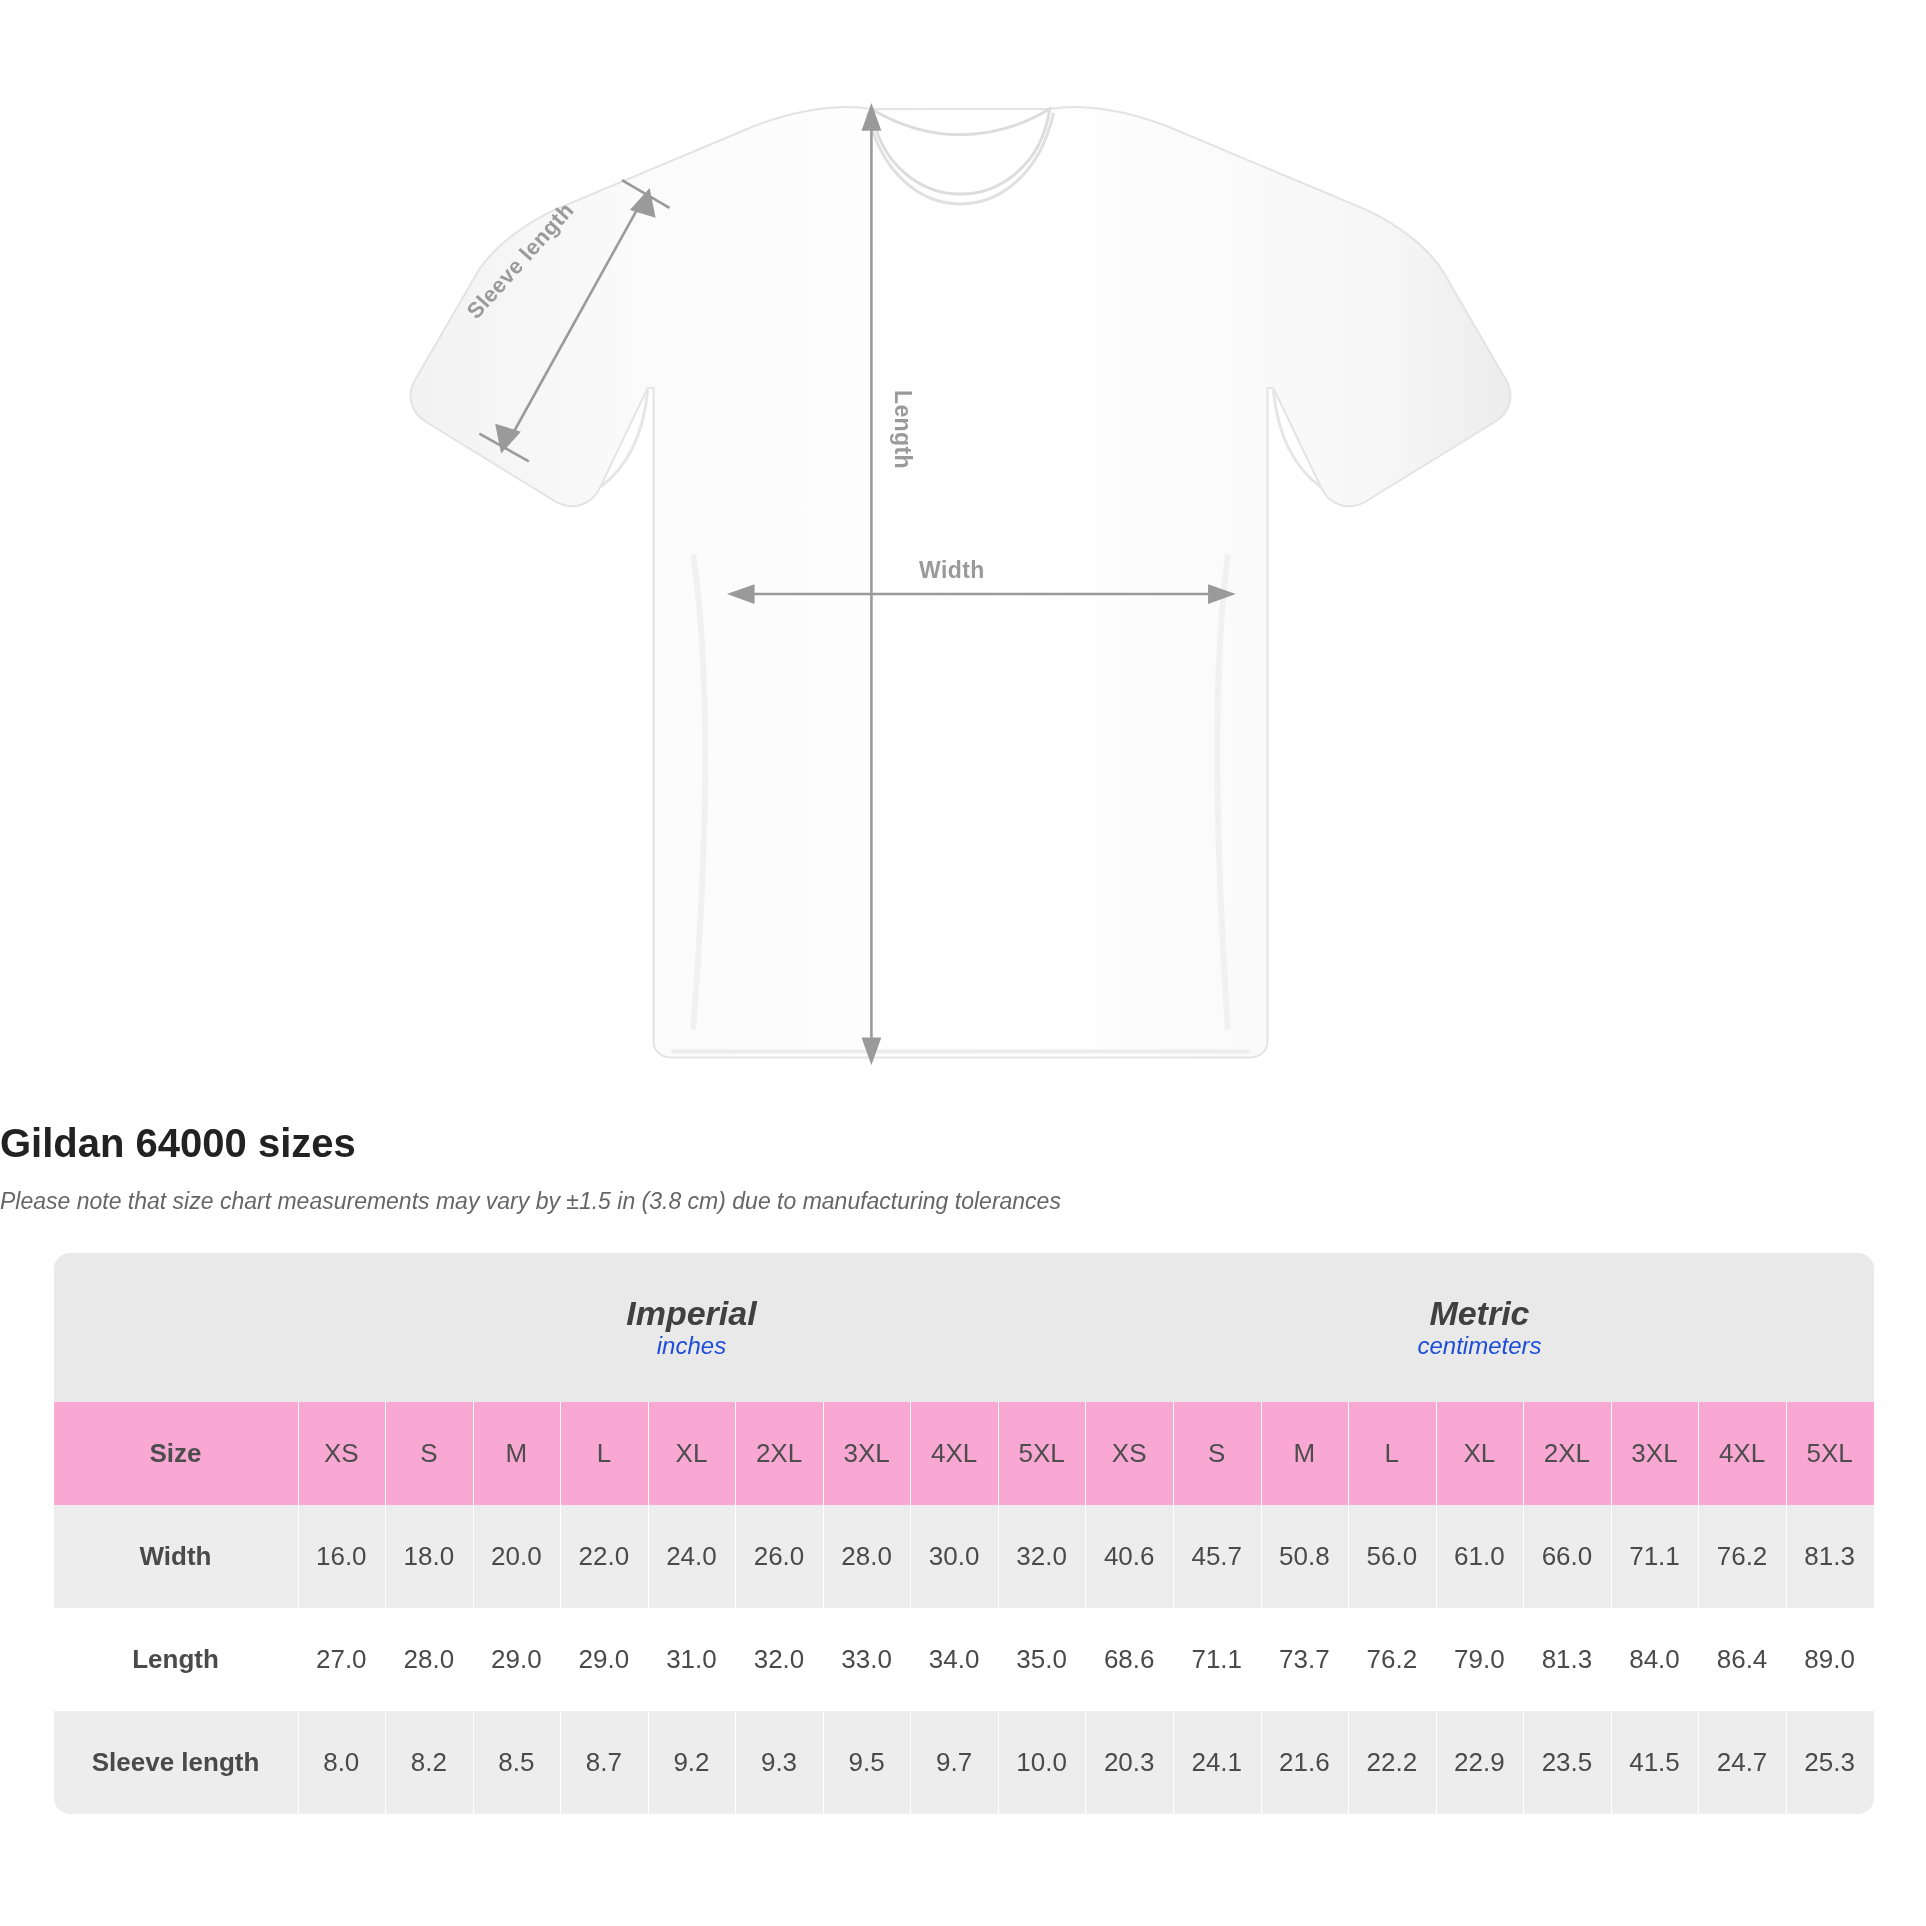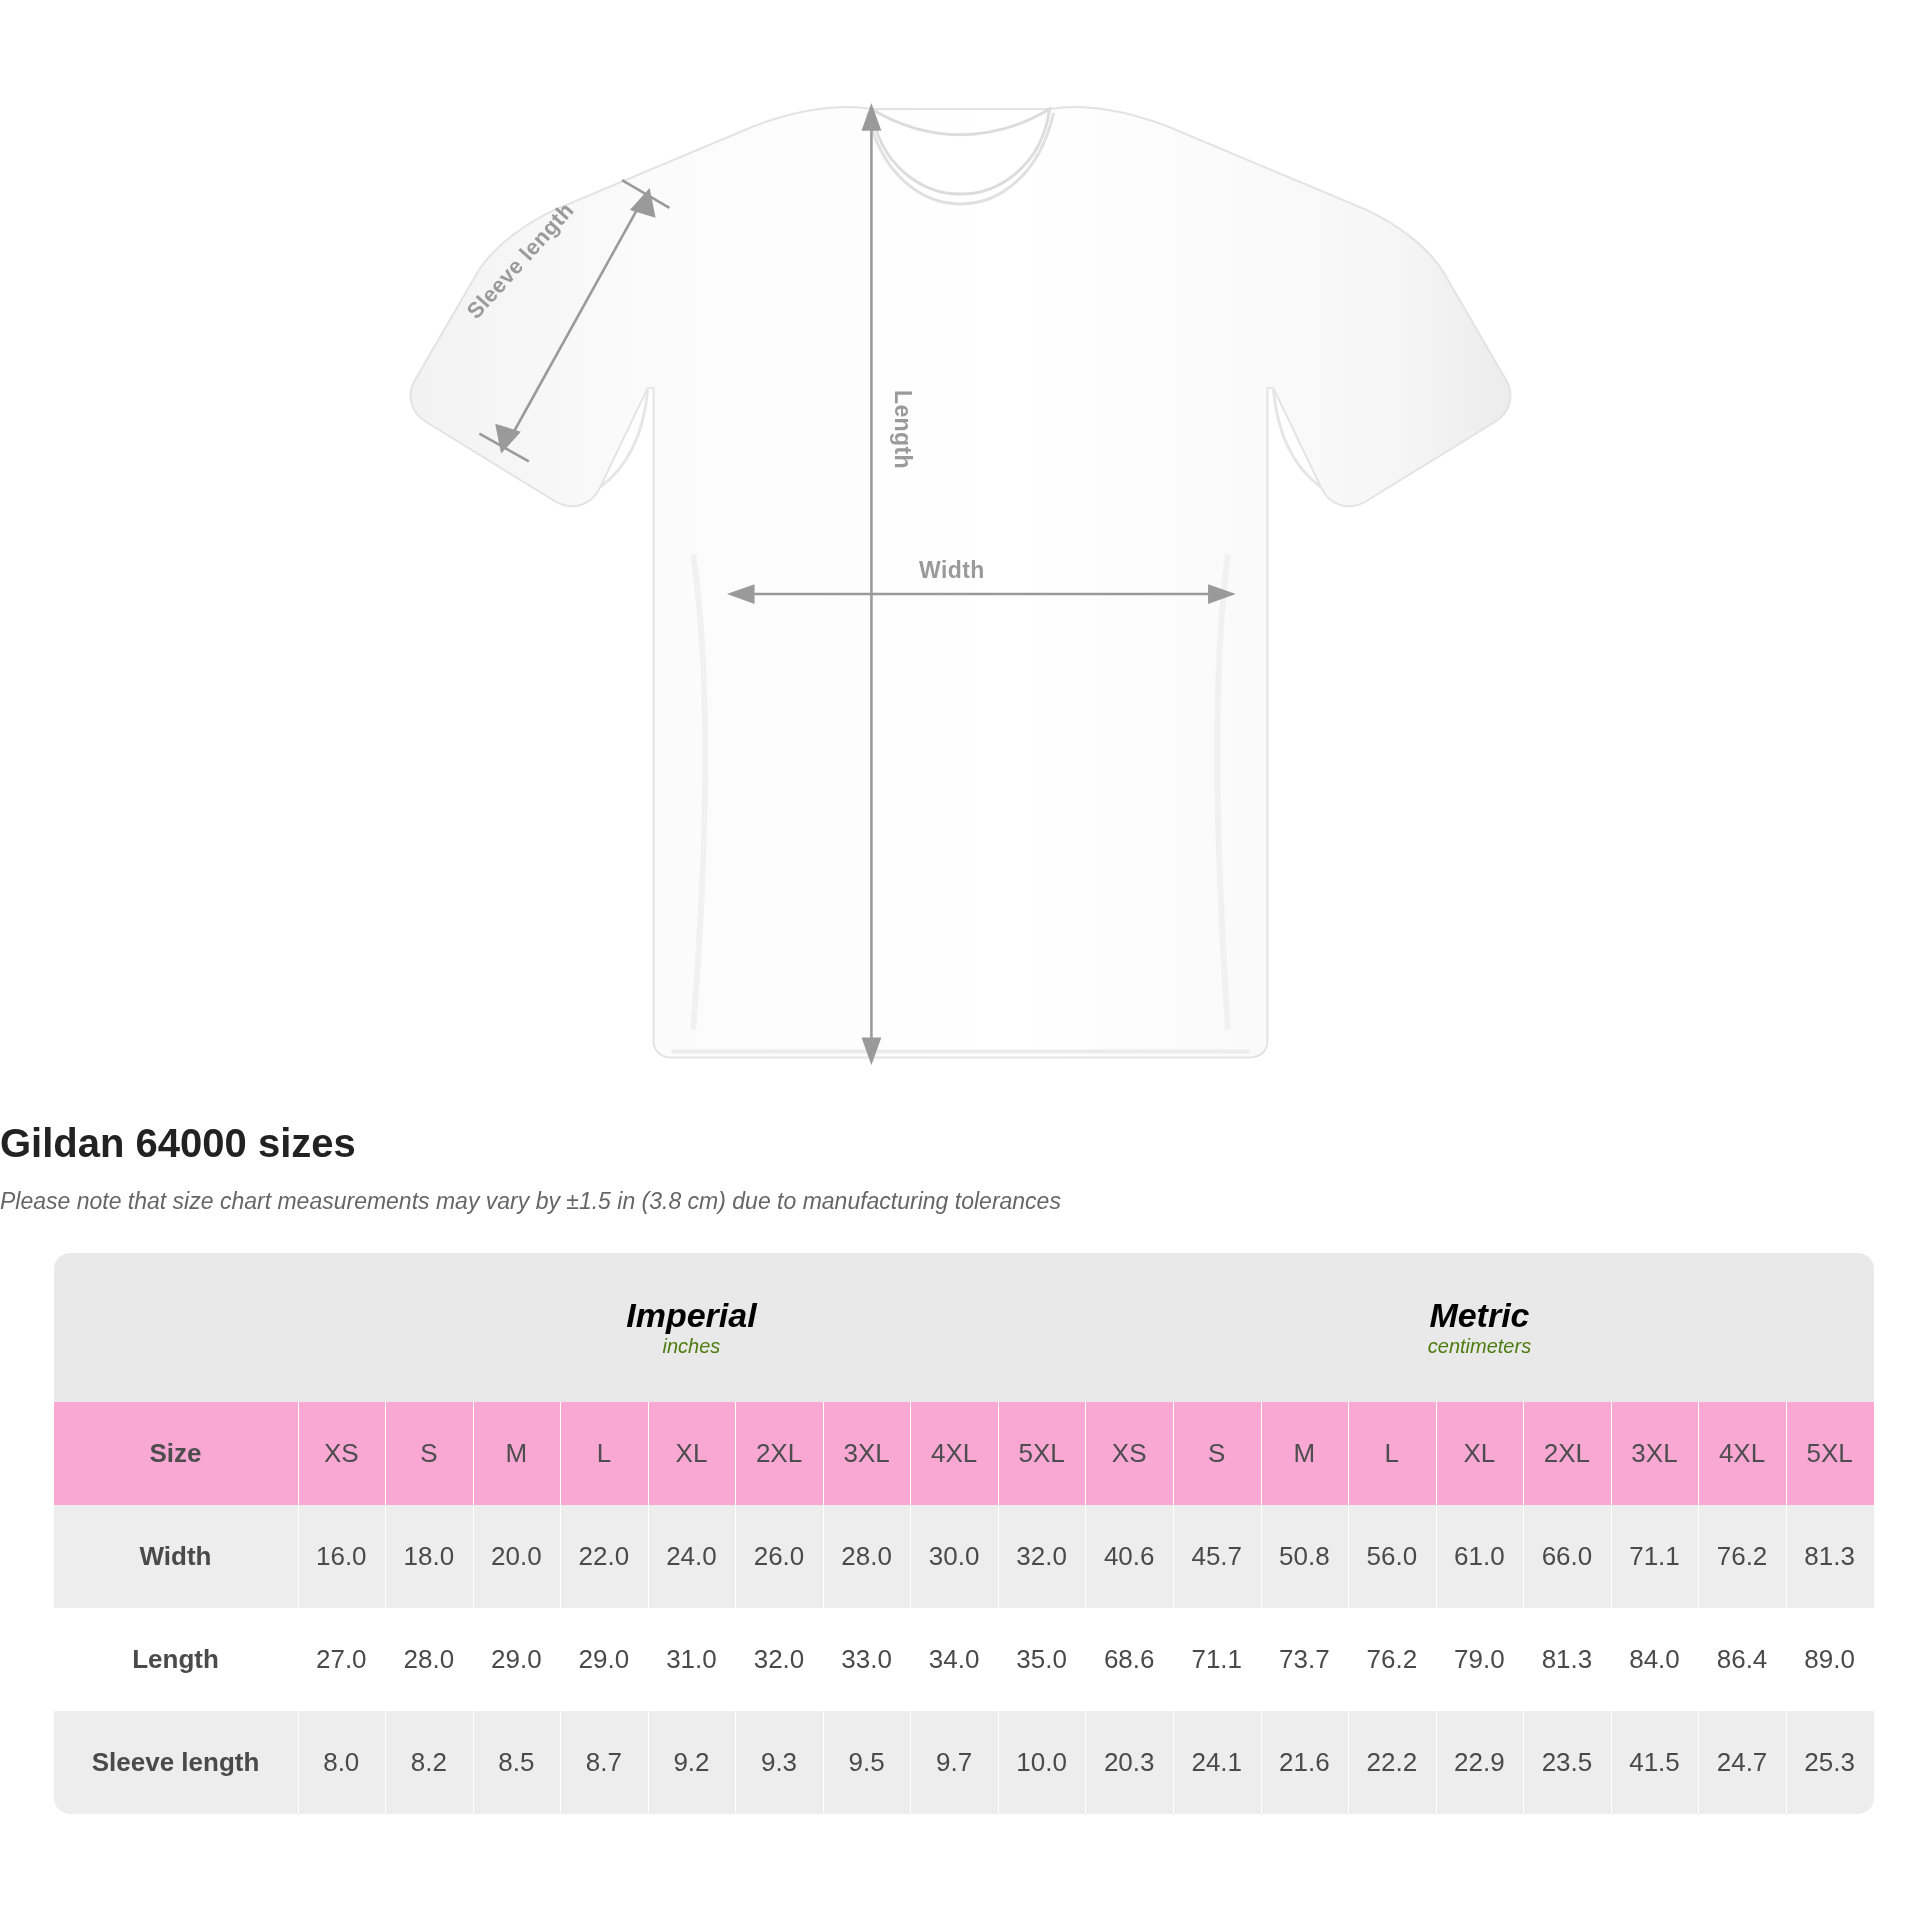--- a/index.html
+++ b/index.html
@@ -103,27 +103,27 @@
   .unit-row td:first-child {
     border-top-left-radius: 16px;
   }
   .unit-row td:last-child {
     border-top-right-radius: 16px;
   }
   .unit-name {
     font-size: 34px;
     font-weight: bold;
     font-style: italic;
-    color: #000000;
+    color: #404040;
     line-height: 1.1;
   }
   .unit-sub {
-    font-size: 20px;
+    font-size: 24px;
     font-style: italic;
-    color: #4d7c0f;
+    color: #1d4ed8;
   }
 
   
   .size-row td {
     height: 103px;
     background: #f9a8d4;
     font-weight: bold;
     color: #4d4d4d;
     font-size: 26px;
   }

